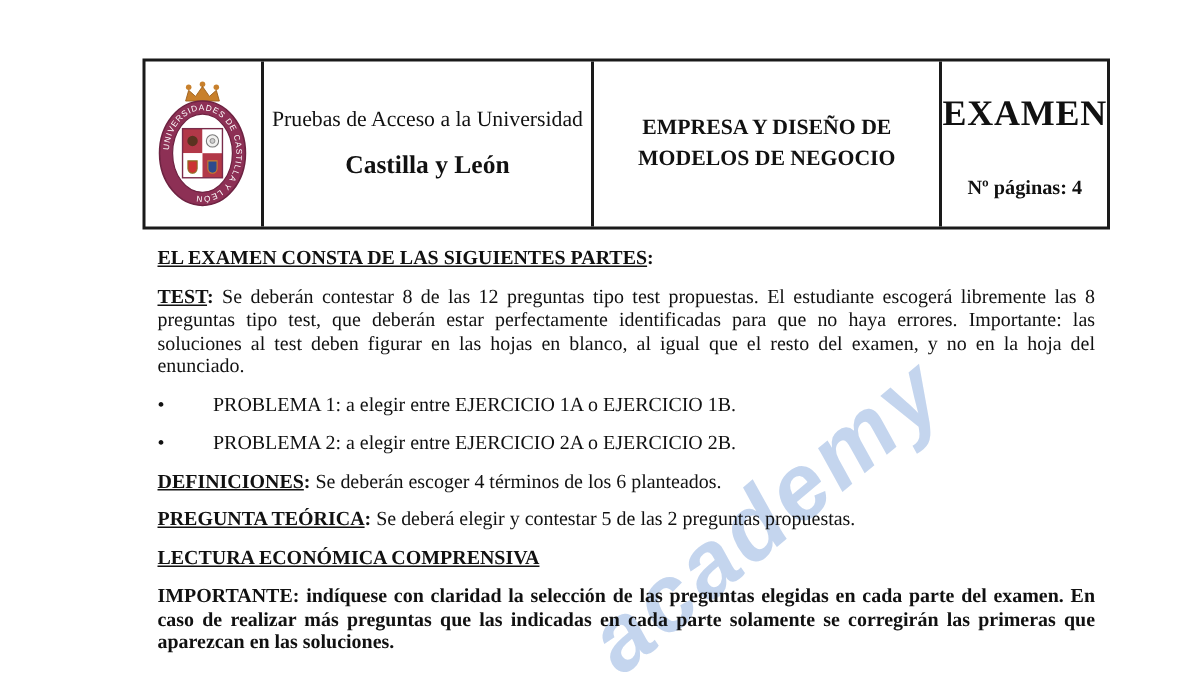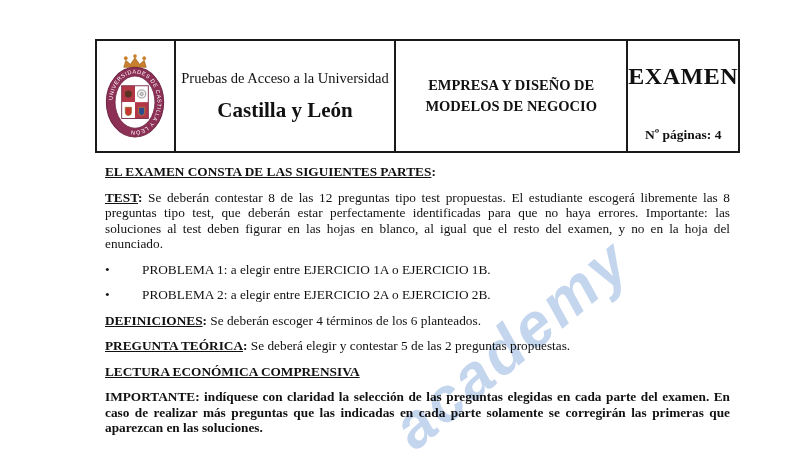--- a/index.html
+++ b/index.html
@@ -43,35 +43,35 @@
   .cell:last-child { border-right: none; }
   .cell-logo {
     width: 82px;
     display: flex; align-items: center; justify-content: center;
   }
   .cell-inst {
     width: 229px;
     display: flex; flex-direction: column; align-items: center; justify-content: center;
   }
   .inst-line1 { font-size: 14.5px; white-space: nowrap; }
-  .inst-line2 { font-size: 21px; font-weight: bold; margin-top: 11px; white-space: nowrap; }
+  .inst-line2 { font-size: 17px; font-weight: bold; margin-top: 11px; white-space: nowrap; }
   .cell-subj {
     width: 240px;
     display: flex; align-items: center; justify-content: center;
     text-align: center;
     font-weight: bold; font-size: 14.5px; line-height: 1.45;
     padding: 0 20px;
   }
   .cell-exam {
     flex: 1;
     display: flex; flex-direction: column; align-items: center;
     padding-top: 22px;
   }
   .exam-title { font-size: 24px; font-weight: bold; letter-spacing: 0.5px; }
-  .exam-pages { font-size: 13.5px; font-weight: bold; margin-top: 37px; white-space: nowrap; }
+  .exam-pages { font-size: 13.5px; font-weight: bold; margin-top: 27px; white-space: nowrap; }
   
   .body-text {
     margin-top: 11px;
     font-size: 13.3px;
     line-height: 15.5px;
     text-align: justify;
   }
   .body-text p { margin: 10px; }
   .b { font-weight: bold; }
   .u { text-decoration: underline; }

